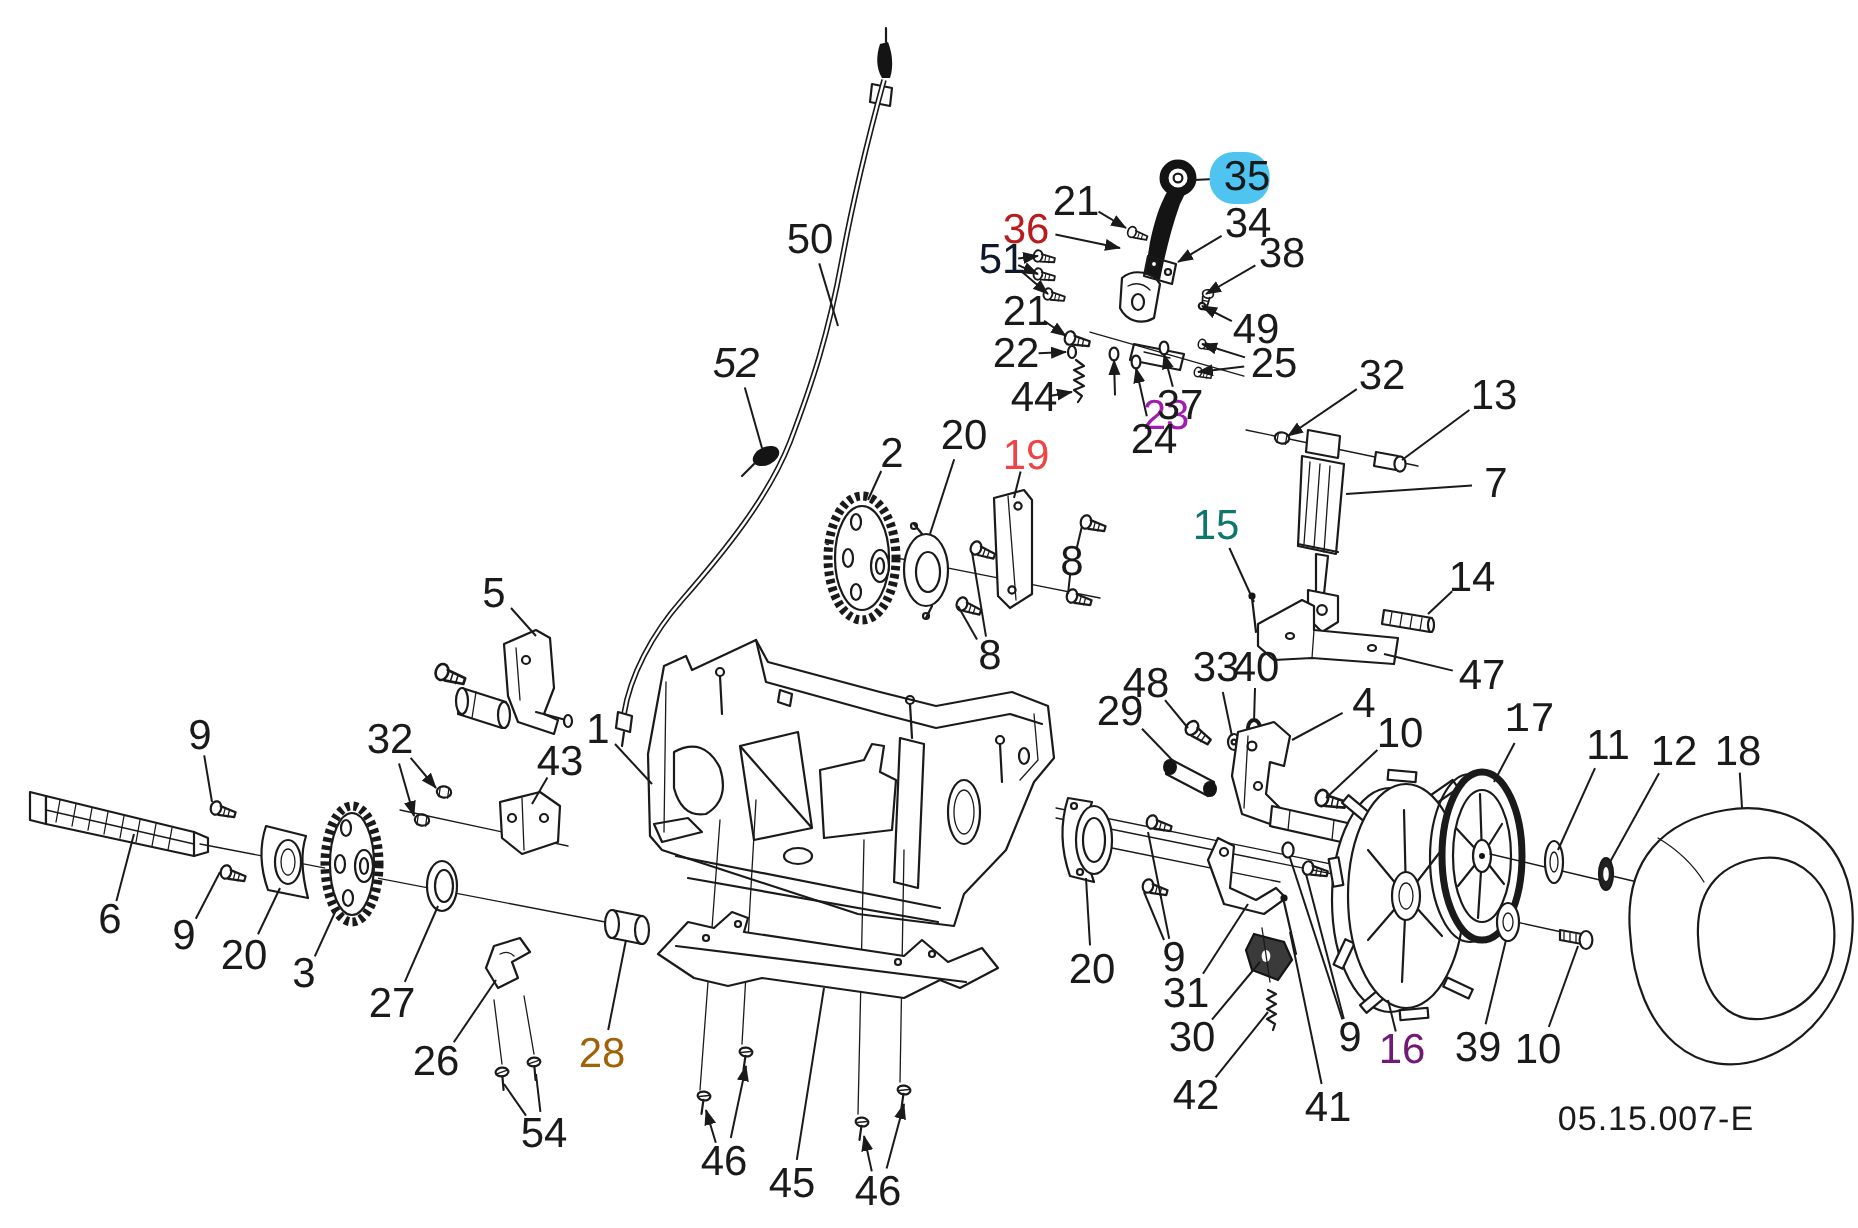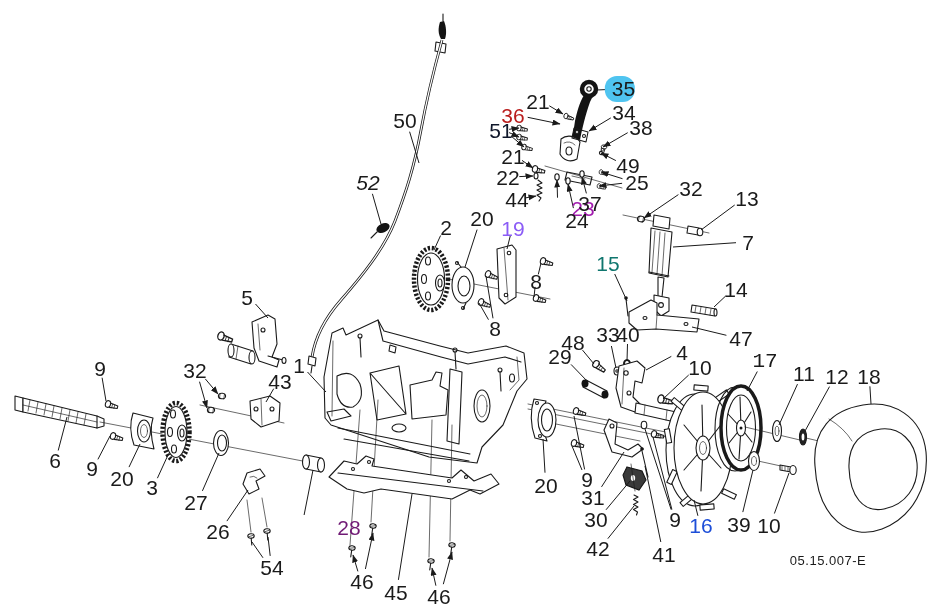--- a/index.html
+++ b/index.html
@@ -5,21 +5,21 @@
   html,body{margin:0;padding:0;background:#fff;}
   .stage{position:relative;width:929px;height:614px;background:#fff;overflow:hidden;
          font-family:"Liberation Sans",sans-serif;}
   .stage svg{position:absolute;left:0;top:0;}
   #callout-layer{position:absolute;left:0;top:0;width:100%;height:100%;pointer-events:none;}
   .callout{position:absolute;transform:translate(-50%,-50%);font-size:21px;line-height:1;
            color:#1a1a1a;white-space:nowrap;pointer-events:auto;cursor:default;
            font-family:"Liberation Sans",sans-serif;}
   .callout.hl{padding:2px 0 3px 7px;border-radius:12px;}
   .fig-code{position:absolute;left:828px;top:560px;transform:translate(-50%,-50%);
-            font-size:13px;letter-spacing:.5px;color:#1a1a1a;}
+            font-size:17px;letter-spacing:.5px;color:#1a1a1a;}
   
   .ln{stroke:#1a1a1a;stroke-width:1.1;fill:none;stroke-linejoin:round;stroke-linecap:round;}
   .fw{fill:#ffffff;}
   .fb{fill:#141414;}
   .thin{stroke-width:.65;}
 </style>
 </head>
 <body>
 
 <div class="stage">
@@ -462,56 +462,56 @@
       <div class="callout" style="left: 577px; top: 220px; color: rgb(26, 26, 26);">24</div>
       <div class="callout" style="left: 590px; top: 203px; color: rgb(26, 26, 26);">37</div>
       <div class="callout" style="left: 691px; top: 188px; color: rgb(26, 26, 26);">32</div>
       <div class="callout" style="left: 747px; top: 198px; color: rgb(26, 26, 26);">13</div>
       <div class="callout" style="left: 748px; top: 242px; color: rgb(26, 26, 26);">7</div>
       <div class="callout" style="left: 608px; top: 263px; color: #0f766e;">15</div>
       <div class="callout" style="left: 736px; top: 289px; color: rgb(26, 26, 26);">14</div>
       <div class="callout" style="left: 741px; top: 338px; color: rgb(26, 26, 26);">47</div>
       <div class="callout" style="left: 446px; top: 227px; color: rgb(26, 26, 26);">2</div>
       <div class="callout" style="left: 482px; top: 218px; color: rgb(26, 26, 26);">20</div>
-      <div class="callout" style="left: 513px; top: 228px; color: #8b5cf6;">19</div>
+      <div class="callout" style="left: 513px; top: 228px; color: #ef4444;">19</div>
       <div class="callout" style="left: 536px; top: 281px; color: rgb(26, 26, 26);">8</div>
       <div class="callout" style="left: 495px; top: 328px; color: rgb(26, 26, 26);">8</div>
       <div class="callout" style="left: 247px; top: 297px; color: rgb(26, 26, 26);">5</div>
       <div class="callout" style="left: 299px; top: 365px; color: rgb(26, 26, 26);">1</div>
       <div class="callout" style="left: 195px; top: 370px; color: rgb(26, 26, 26);">32</div>
       <div class="callout" style="left: 280px; top: 381px; color: rgb(26, 26, 26);">43</div>
       <div class="callout" style="left: 100px; top: 368px; color: rgb(26, 26, 26);">9</div>
       <div class="callout" style="left: 55px; top: 460px; color: rgb(26, 26, 26);">6</div>
       <div class="callout" style="left: 92px; top: 468px; color: rgb(26, 26, 26);">9</div>
       <div class="callout" style="left: 122px; top: 478px; color: rgb(26, 26, 26);">20</div>
       <div class="callout" style="left: 152px; top: 487px; color: rgb(26, 26, 26);">3</div>
       <div class="callout" style="left: 196px; top: 502px; color: rgb(26, 26, 26);">27</div>
       <div class="callout" style="left: 218px; top: 531px; color: rgb(26, 26, 26);">26</div>
       <div class="callout" style="left: 272px; top: 567px; color: rgb(26, 26, 26);">54</div>
-      <div class="callout" style="left: 301px; top: 527px; color: #701a75; margin-left: 48px;">28</div>
+      <div class="callout" style="left: 301px; top: 527px; color: #a16207;">28</div>
       <div class="callout" style="left: 362px; top: 581px; color: rgb(26, 26, 26);">46</div>
       <div class="callout" style="left: 396px; top: 592px; color: rgb(26, 26, 26);">45</div>
       <div class="callout" style="left: 439px; top: 596px; color: rgb(26, 26, 26);">46</div>
       <div class="callout" style="left: 560px; top: 356px; color: rgb(26, 26, 26);">29</div>
       <div class="callout" style="left: 573px; top: 342px; color: rgb(26, 26, 26);">48</div>
       <div class="callout" style="left: 608px; top: 334px; color: rgb(26, 26, 26);">33</div>
       <div class="callout" style="left: 628px; top: 334px; color: rgb(26, 26, 26);">40</div>
       <div class="callout" style="left: 682px; top: 352px; color: rgb(26, 26, 26);">4</div>
       <div class="callout" style="left: 700px; top: 367px; color: rgb(26, 26, 26);">10</div>
       <div class="callout" style="left: 765px; top: 361px; color: rgb(26, 26, 26); font-family: Liberation Mono, monospace;">17</div>
       <div class="callout" style="left: 804px; top: 373px; color: rgb(26, 26, 26);">11</div>
       <div class="callout" style="left: 837px; top: 376px; color: rgb(26, 26, 26);">12</div>
       <div class="callout" style="left: 869px; top: 376px; color: rgb(26, 26, 26);">18</div>
       <div class="callout" style="left: 546px; top: 485px; color: rgb(26, 26, 26);">20</div>
       <div class="callout" style="left: 587px; top: 479px; color: rgb(26, 26, 26);">9</div>
       <div class="callout" style="left: 593px; top: 497px; color: rgb(26, 26, 26);">31</div>
       <div class="callout" style="left: 596px; top: 519px; color: rgb(26, 26, 26);">30</div>
       <div class="callout" style="left: 598px; top: 548px; color: rgb(26, 26, 26);">42</div>
       <div class="callout" style="left: 664px; top: 554px; color: rgb(26, 26, 26);">41</div>
       <div class="callout" style="left: 675px; top: 519px; color: rgb(26, 26, 26);">9</div>
-      <div class="callout" style="left: 701px; top: 525px; color: #1d4ed8; text-align: center;">16</div>
+      <div class="callout" style="left: 701px; top: 525px; color: #701a75; text-align: center;">16</div>
       <div class="callout" style="left: 739px; top: 524px; color: rgb(26, 26, 26);">39</div>
       <div class="callout" style="left: 769px; top: 525px; color: rgb(26, 26, 26);">10</div>
     </div>
 
 <div class="fig-code">05.15.007-E</div>
 
 </div>
 
 </body></html>

